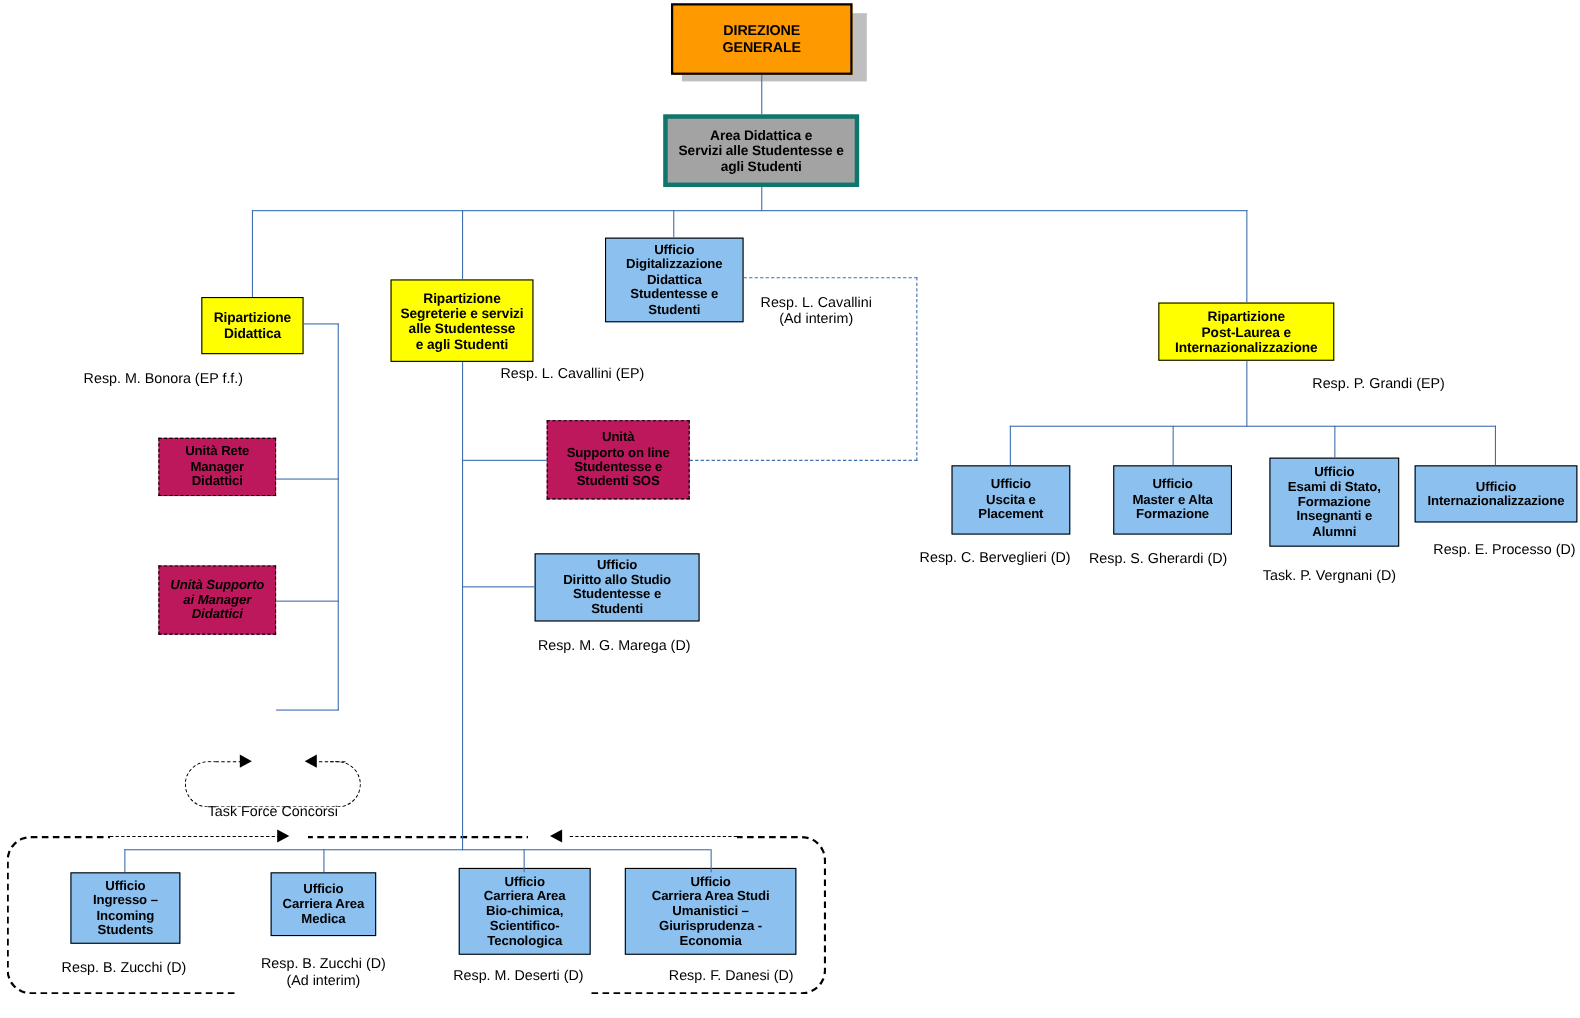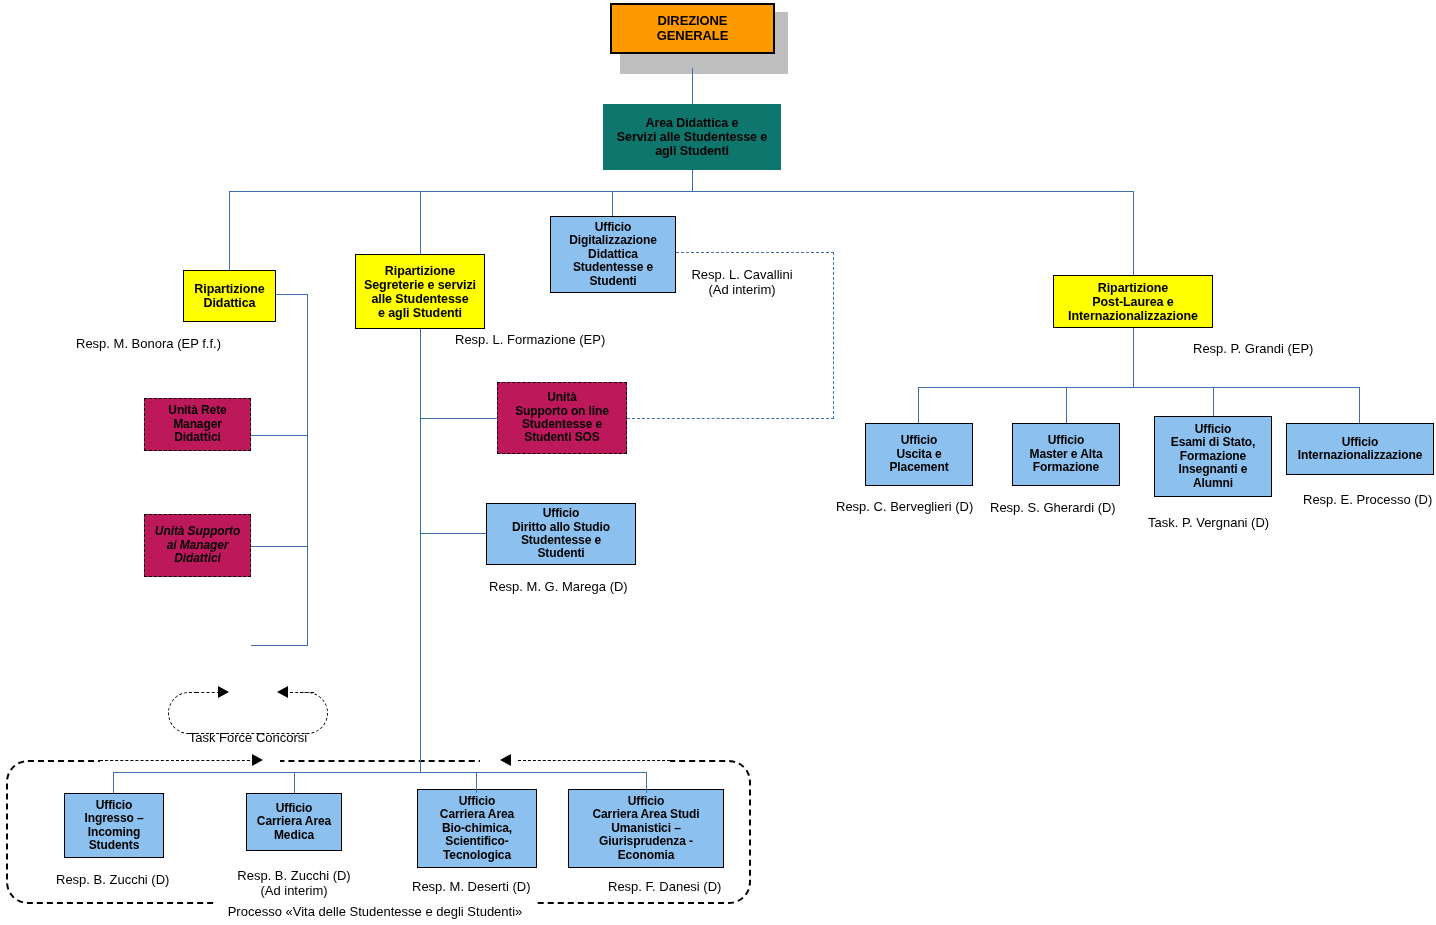--- a/index.html
+++ b/index.html
@@ -6,21 +6,21 @@
   body{font-family:"Liberation Sans", sans-serif;}
   #canvas{position:relative;width:1436px;height:925px;overflow:hidden;background:#fff;}
 
   
   .node{position:absolute;box-sizing:border-box;display:flex;align-items:center;
         justify-content:center;text-align:center;font-weight:bold;color:#000;
         line-height:1.12;letter-spacing:-0.1px;}
   .node span{display:block;padding:0 2px;}
 
   .orange-top{background:#FF9900;border:2px solid #000;font-size:13px;}
-  .amber{background:#0f766e;border:1px solid #0f766e;font-size:12.5px;}
+  .amber{background:#a3a3a3;border:4px solid #0f766e;font-size:12.5px;}
   .yellow{background:#FFFF00;border:1px solid #000;font-size:12.5px;}
   .blue{background:#8CC0EE;border:1px solid #000;font-size:12px;}
   .dashed-unit{background:#be185d;border:1.5px dashed #000;font-size:12px;}
 
   .shadow{position:absolute;background:#BFBFBF;z-index:0;}
 
   
   .ln{position:absolute;background:#3E6FB0;z-index:1;}
   .lnh{height:1.4px;}
   .lnv{width:1.4px;}
@@ -48,21 +48,21 @@
   .arrow-left{border-top:6px solid transparent;border-bottom:6px solid transparent;
               border-right:11px solid #000;}
 </style>
 </head>
 <body>
 
 <div id="canvas">
 
   <div class="shadow" style="left:620px;top:12px;width:168px;height:62px;"></div>
 
-  <div class="node orange-top" style="left:610px;top:3px;width:165px;height:51px;">
+  <div class="node orange-top" style="left:610px;top:3px;width:165px;height:65px;">
     <span>DIREZIONE<br>GENERALE</span>
   </div>
 
   <div class="node amber" style="left:603px;top:104px;width:178px;height:66px;">
     <span>Area Didattica e<br>Servizi alle Studentesse e<br>agli Studenti</span>
   </div>
 
   <div class="ln lnv" style="left:692px;top:68px;height:36px;"></div>
 
   <div class="ln lnv" style="left:692px;top:170px;height:22px;"></div>
@@ -96,21 +96,21 @@
   <div style="position:absolute;left:196px;top:685px;width:104px;height:14px;background:#fff;z-index:1;"></div>
   <div class="bdlnh" style="left:196px;top:692px;width:24px;"></div>
   <div class="arrow arrow-right" style="left:218px;top:686px;"></div>
   <div class="bdlnh" style="left:290px;top:692px;width:24px;"></div>
   <div class="arrow arrow-left" style="left:277px;top:686px;"></div>
   <div class="cap ctr" style="left:168px;top:731px;width:160px;">Task Force Concorsi</div>
 
   <div class="node yellow" style="left:355px;top:254px;width:130px;height:75px;">
     <span>Ripartizione<br>Segreterie e servizi<br>alle Studentesse<br>e agli Studenti</span>
   </div>
-  <div class="cap" style="left:455px;top:333px;">Resp. L. Formazione (EP)</div>
+  <div class="cap" style="left:455px;top:333px;">Resp. L. Cavallini (EP)</div>
 
   <div class="ln lnv" style="left:420px;top:329px;height:444px;"></div>
   <div class="ln lnh" style="left:420px;top:418px;width:78px;"></div>
   <div class="ln lnh" style="left:420px;top:533px;width:66px;"></div>
 
   <div class="node dashed-unit" style="left:497px;top:382px;width:130px;height:72px;">
     <span>Unità<br>Supporto on line<br>Studentesse e<br>Studenti SOS</span>
   </div>
 
   <div class="node blue" style="left:486px;top:503px;width:150px;height:62px;">
@@ -162,21 +162,20 @@
   <div class="roundbox" style="left:6px;top:760px;width:745px;height:144px;"></div>
 
   <div style="position:absolute;left:100px;top:753px;width:180px;height:14px;background:#fff;z-index:1;"></div>
   <div style="position:absolute;left:480px;top:753px;width:190px;height:14px;background:#fff;z-index:1;"></div>
   <div class="bdlnh" style="left:100px;top:760px;width:155px;"></div>
   <div class="arrow arrow-right" style="left:252px;top:754px;"></div>
   <div class="bdlnh" style="left:518px;top:760px;width:152px;"></div>
   <div class="arrow arrow-left" style="left:500px;top:754px;"></div>
 
   <div style="position:absolute;left:215px;top:897px;width:320px;height:16px;background:#fff;z-index:1;"></div>
-  <div class="cap ctr" style="left:160px;top:905px;width:430px;">Processo «Vita delle Studentesse e degli Studenti»</div>
 
   <div class="ln lnh" style="left:113px;top:772px;width:533px;"></div>
   <div class="ln lnv" style="left:113px;top:772px;height:21px;"></div>
   <div class="ln lnv" style="left:294px;top:772px;height:21px;"></div>
   <div class="ln lnv" style="left:476px;top:772px;height:21px;"></div>
   <div class="ln lnv" style="left:646px;top:772px;height:21px;"></div>
 
   <div class="node blue" style="left:64px;top:793px;width:100px;height:65px;">
     <span>Ufficio<br>Ingresso –<br>Incoming<br>Students</span>
   </div>

